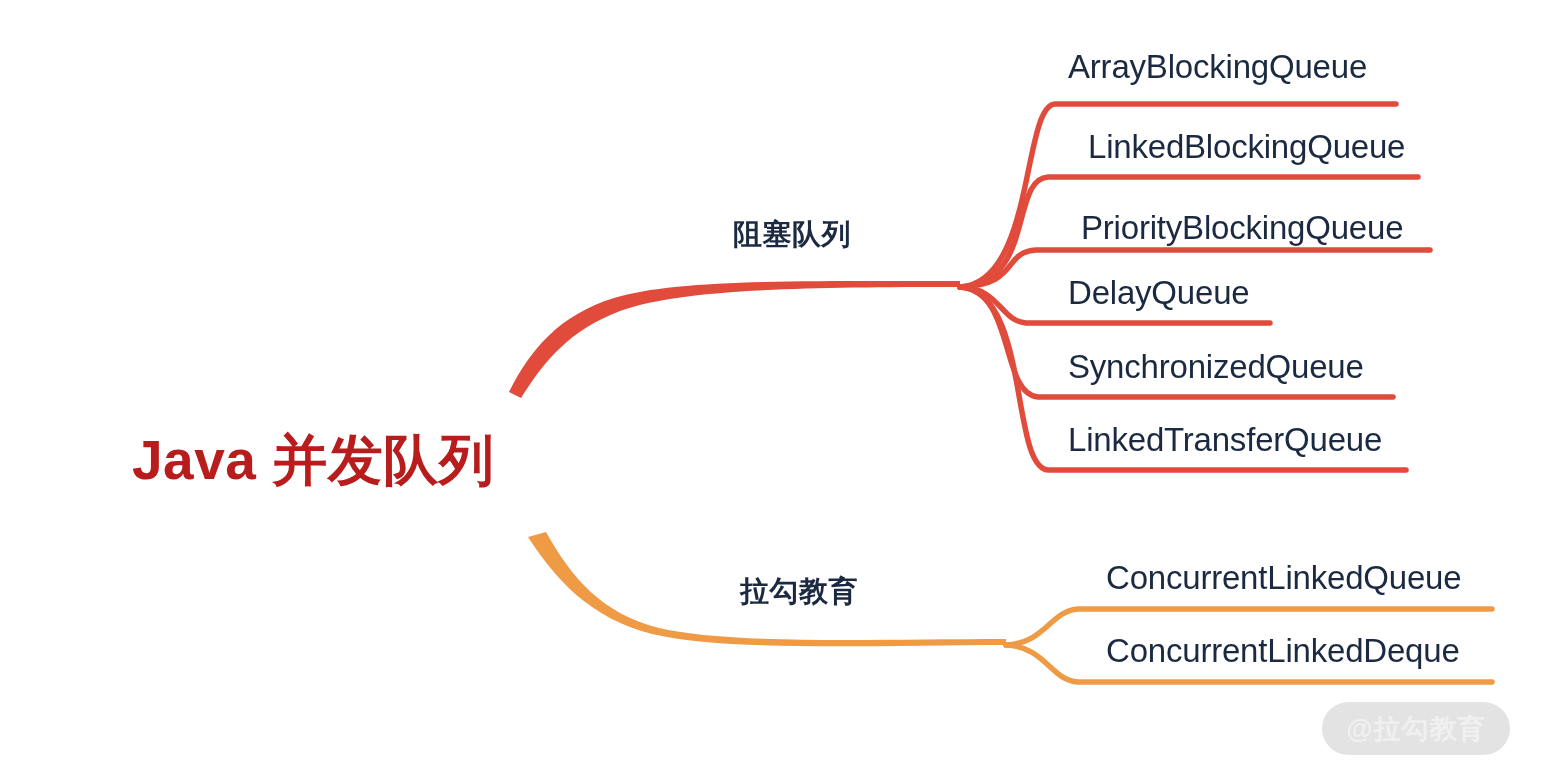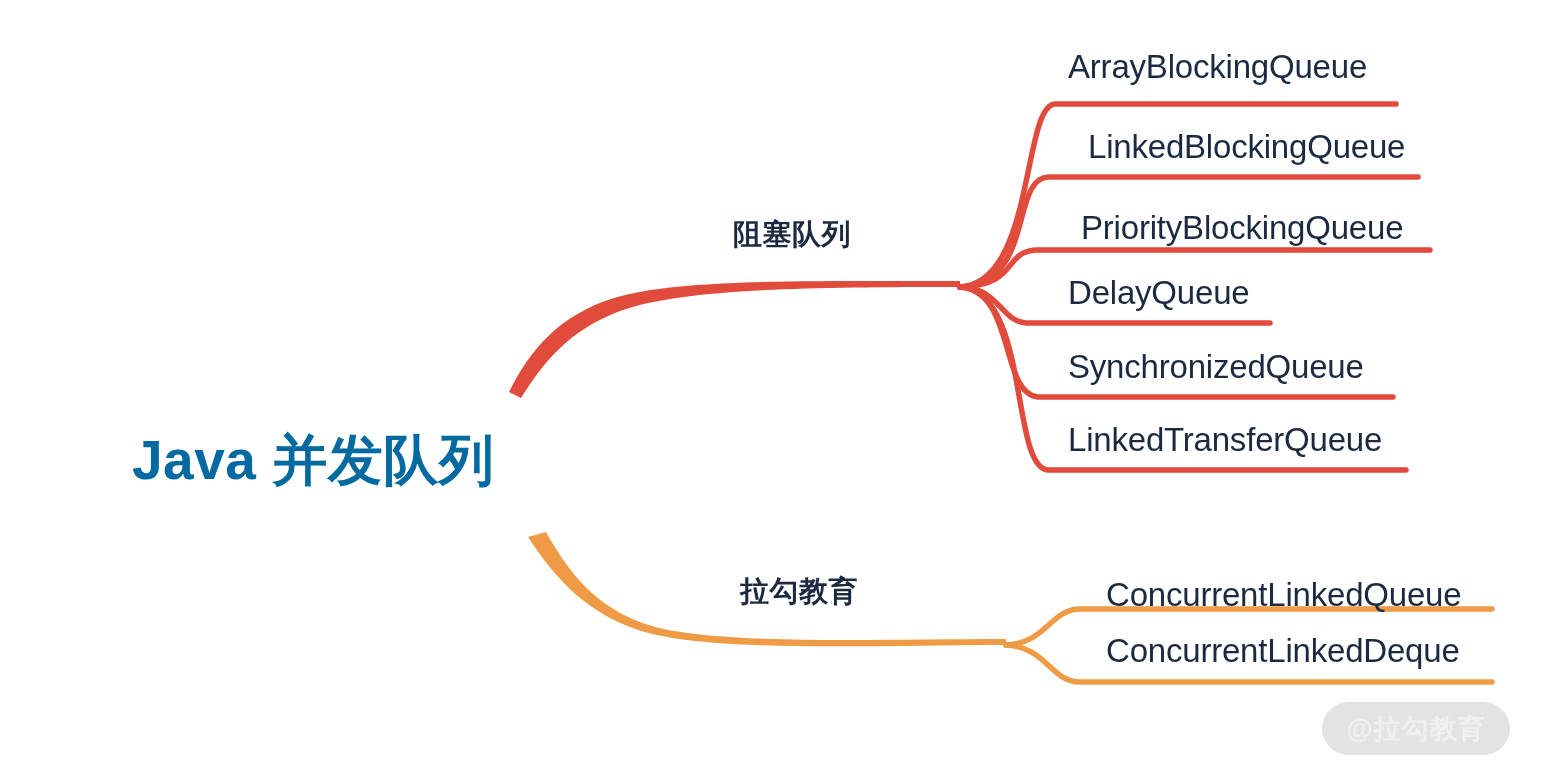--- a/index.html
+++ b/index.html
@@ -21,21 +21,21 @@
     top: 0;
     width: 1560px;
     height: 781px;
   }
   .root-title {
     position: absolute;
     left: 132px;
     top: 424px;
     font-size: 55px;
     font-weight: 700;
-    color: #0369a1;
+    color: #b91c1c;
     letter-spacing: 0.5px;
     white-space: nowrap;
   }
   .branch-title {
     position: absolute;
     font-size: 29px;
     font-weight: 700;
     color: #1b2a41;
     white-space: nowrap;
     letter-spacing: 0.5px;
@@ -102,20 +102,20 @@
 
   <div class="branch-title" style="left:740px; top:572px;">拉勾教育</div>
 
   <div class="leaf-label" style="left:1068px; top:48px;">ArrayBlockingQueue</div>
   <div class="leaf-label" style="left:1068px; top:128px;margin-left:20px;">LinkedBlockingQueue</div>
   <div class="leaf-label" style="left:1068px; top:209px;margin-left:13px;">PriorityBlockingQueue</div>
   <div class="leaf-label" style="left:1068px; top:274px;">DelayQueue</div>
   <div class="leaf-label" style="left:1068px; top:348px;">SynchronizedQueue</div>
   <div class="leaf-label" style="left:1068px; top:421px;">LinkedTransferQueue</div>
 
-  <div class="leaf-label" style="left:1106px; top:559px;margin-top:17px;">ConcurrentLinkedQueue</div>
+  <div class="leaf-label" style="left:1106px; top:559px;">ConcurrentLinkedQueue</div>
   <div class="leaf-label" style="left:1106px; top:632px;">ConcurrentLinkedDeque</div>
 
   <div class="watermark">
     <span class="watermark-text">@拉勾教育</span>
   </div>
 
 </div>
 
 </body></html>

